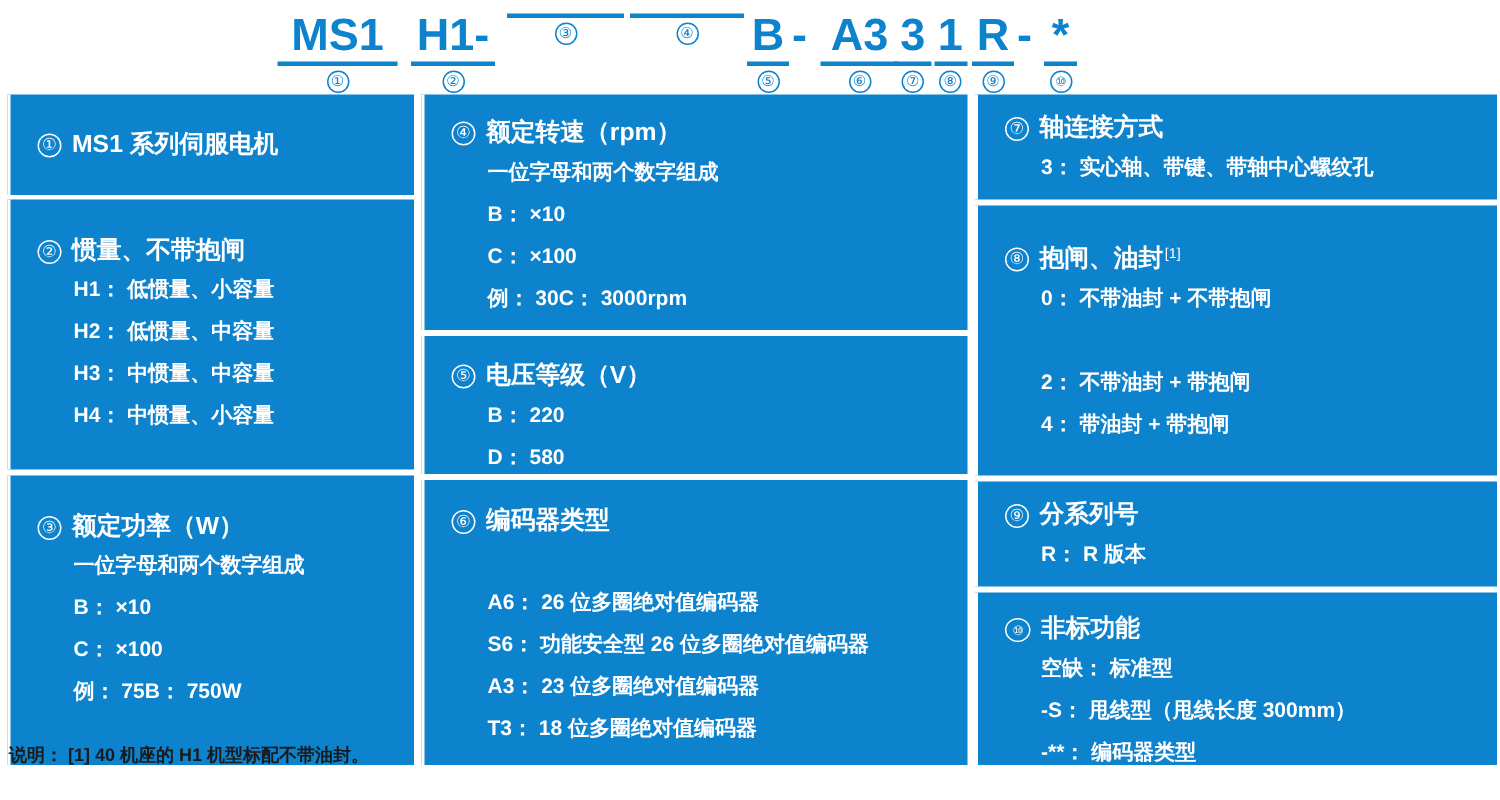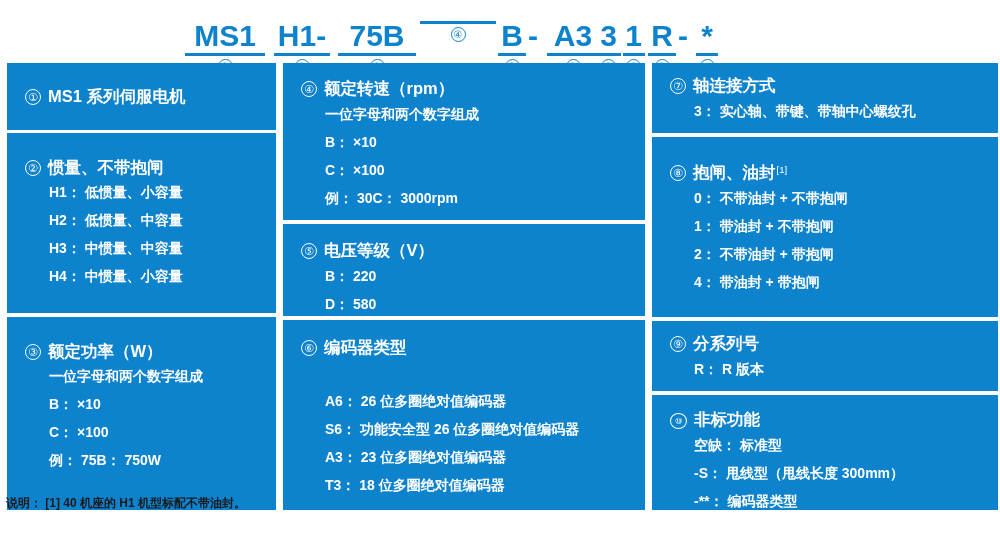--- a/index.html
+++ b/index.html
@@ -12,21 +12,21 @@
     height: 533px;
     position: relative;
     font-family: "Liberation Sans", "DejaVu Sans", sans-serif;
     color: #ffffff;
     overflow: hidden;
   }
 
   
   #code-header {
     position: absolute;
-    left: 0; top: 16px;
+    left: 0; top: 4px;
     width: 1000px;
     height: 58px;
   }
   .code-seg {
     position: absolute;
     top: 4px;
     text-align: center;
   }
   .code-text {
     display: block;
@@ -146,21 +146,20 @@
       <span class="code-text">MS1</span>
       <span class="code-rule" style="width: 80px;"></span>
       <span class="code-num">①</span>
     </div>
     <div class="code-seg" style="left: 267px; width: 70px;">
       <span class="code-text">H1-</span>
       <span class="code-rule" style="width: 56px;"></span>
       <span class="code-num">②</span>
     </div>
     <div class="code-seg" style="left: 338px; width: 78px;">
-      <span class="code-text">75B</span>
       <span class="code-rule" style="width: 78px;"></span>
       <span class="code-num">③</span>
     </div>
     <div class="code-seg" style="left: 420px; width: 76px;">
       <span class="code-rule" style="width: 76px;"></span>
       <span class="code-num">④</span>
     </div>
     <div class="code-seg" style="left: 498px; width: 28px;">
       <span class="code-text">B</span>
       <span class="code-rule" style="width: 28px;"></span>
@@ -261,21 +260,20 @@
       </div>
       <div class="panel-line" style="position: absolute; left: 42px; top: 39px;">3： 实心轴、带键、带轴中心螺纹孔</div>
     </div>
     <div class="panel" style="top: 74px; height: 180px;">
       <div class="panel-title" style="position: absolute; left: 18px; top: 25px;">
         <span class="circ">⑧</span>
         <span>抱闸、油封</span>
         <span class="sup">[1]</span>
       </div>
       <div class="panel-line" style="position: absolute; left: 42px; top: 52px;">0： 不带油封 + 不带抱闸</div>
-      <div class="panel-line" style="position: absolute; left: 42px; top: 80px;">1： 带油封 + 不带抱闸</div>
       <div class="panel-line" style="position: absolute; left: 42px; top: 108px;">2： 不带油封 + 带抱闸</div>
       <div class="panel-line" style="position: absolute; left: 42px; top: 136px;">4：  带油封 + 带抱闸</div>
     </div>
     <div class="panel" style="top: 258px; height: 70px;">
       <div class="panel-title" style="position: absolute; left: 18px; top: 12px;">
         <span class="circ">⑨</span>
         <span>分系列号</span>
       </div>
       <div class="panel-line" style="position: absolute; left: 42px; top: 39px;">R： R 版本</div>
     </div>

